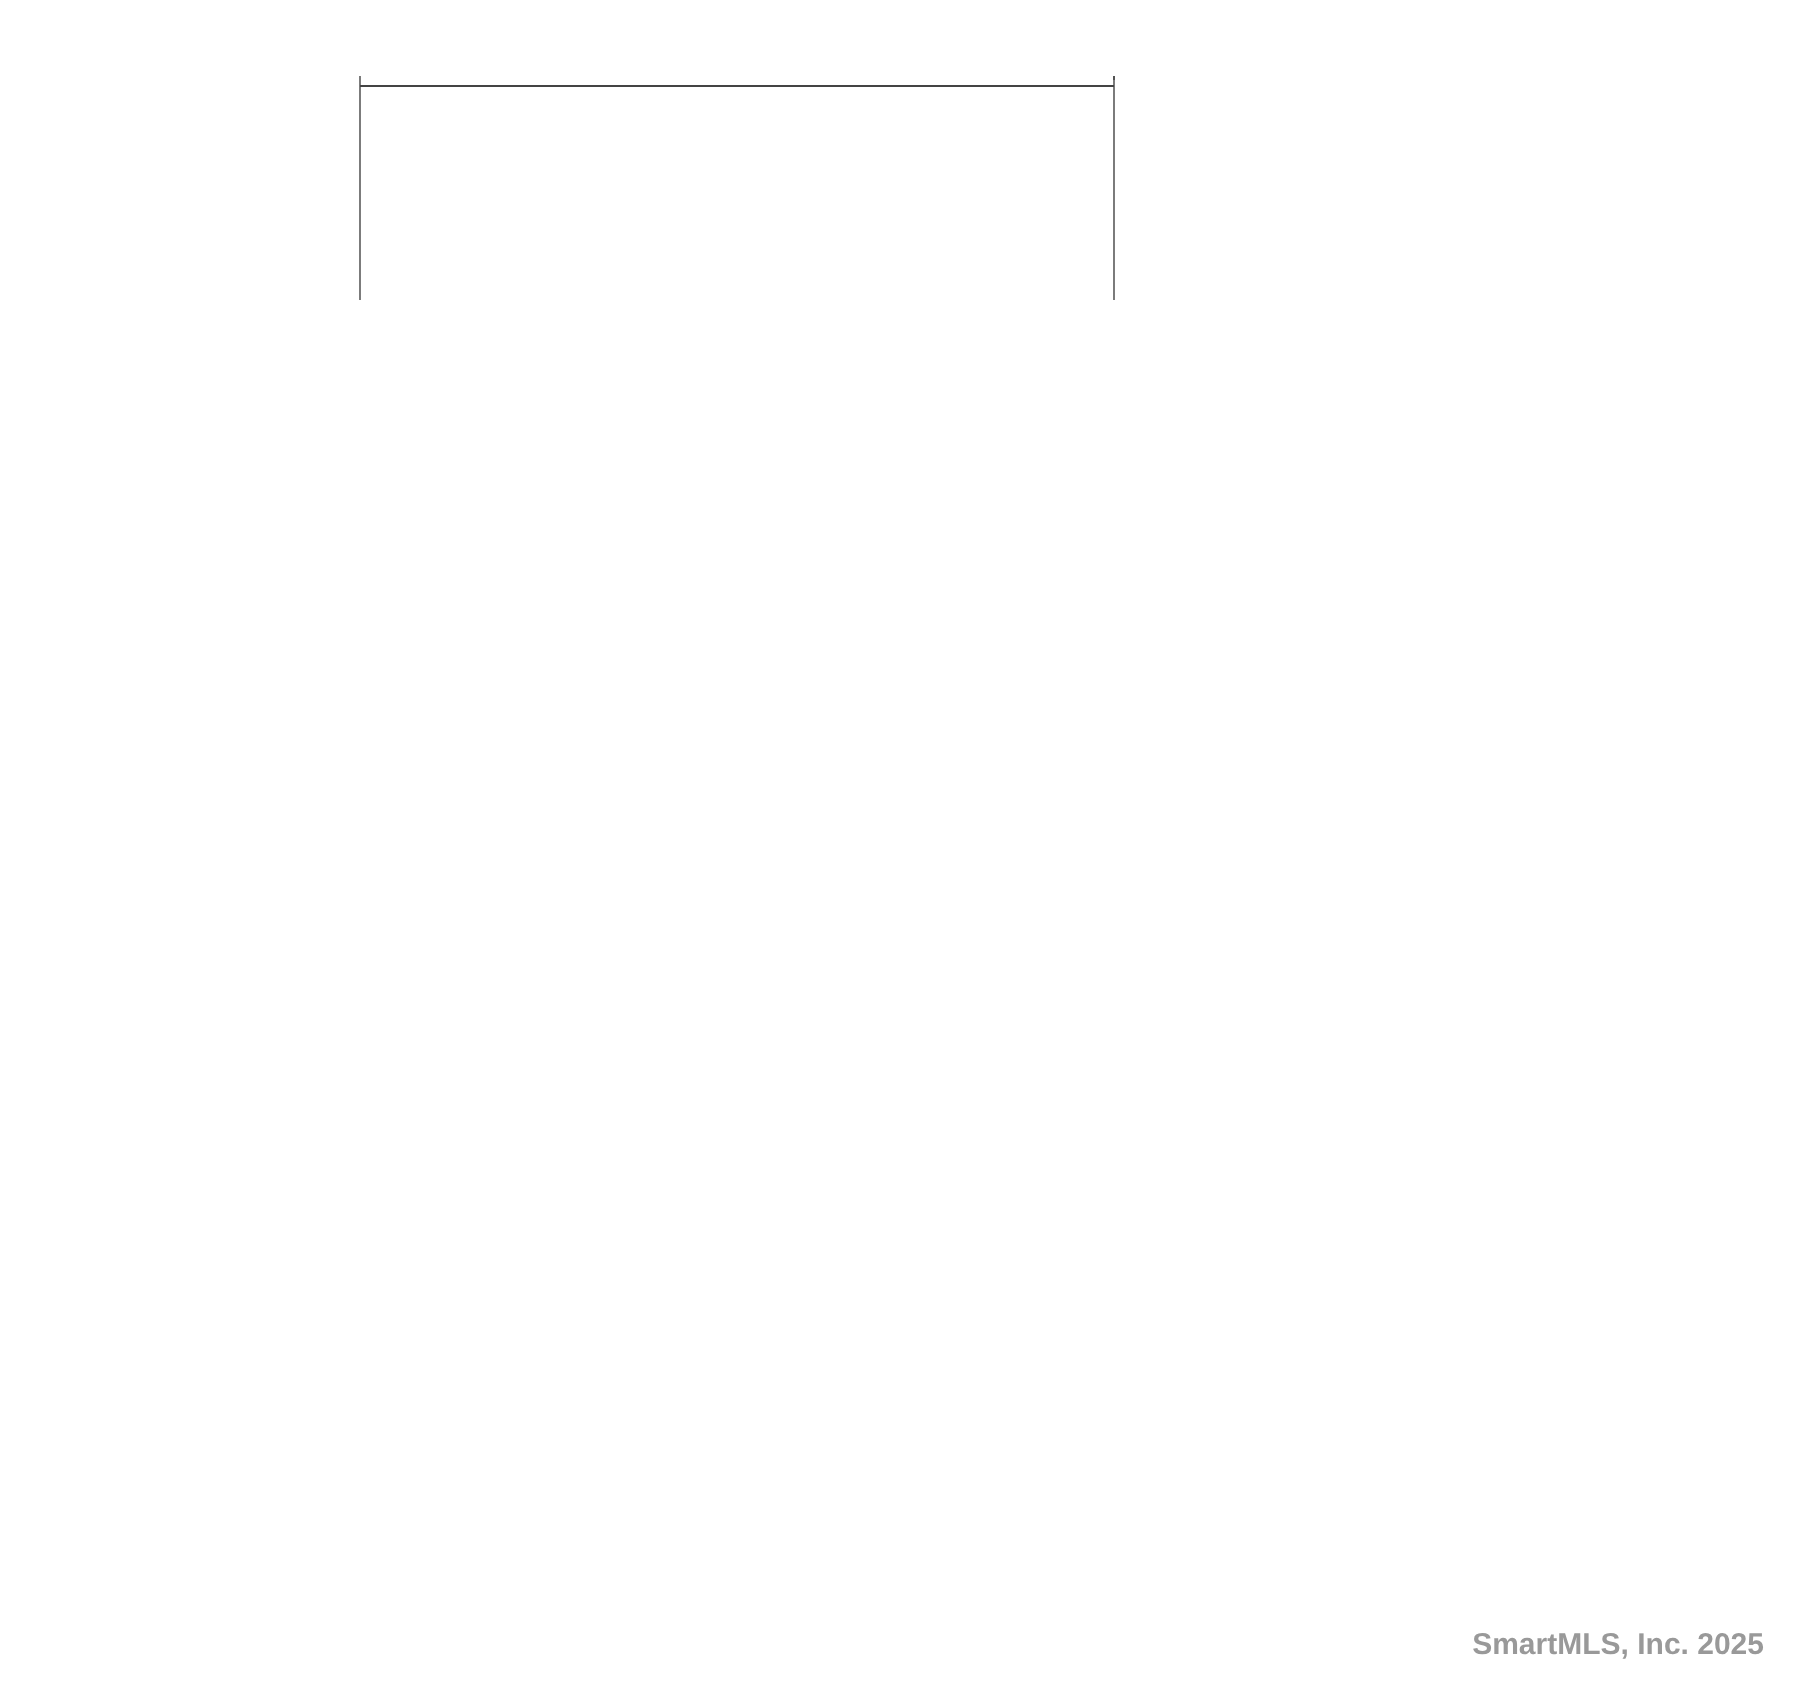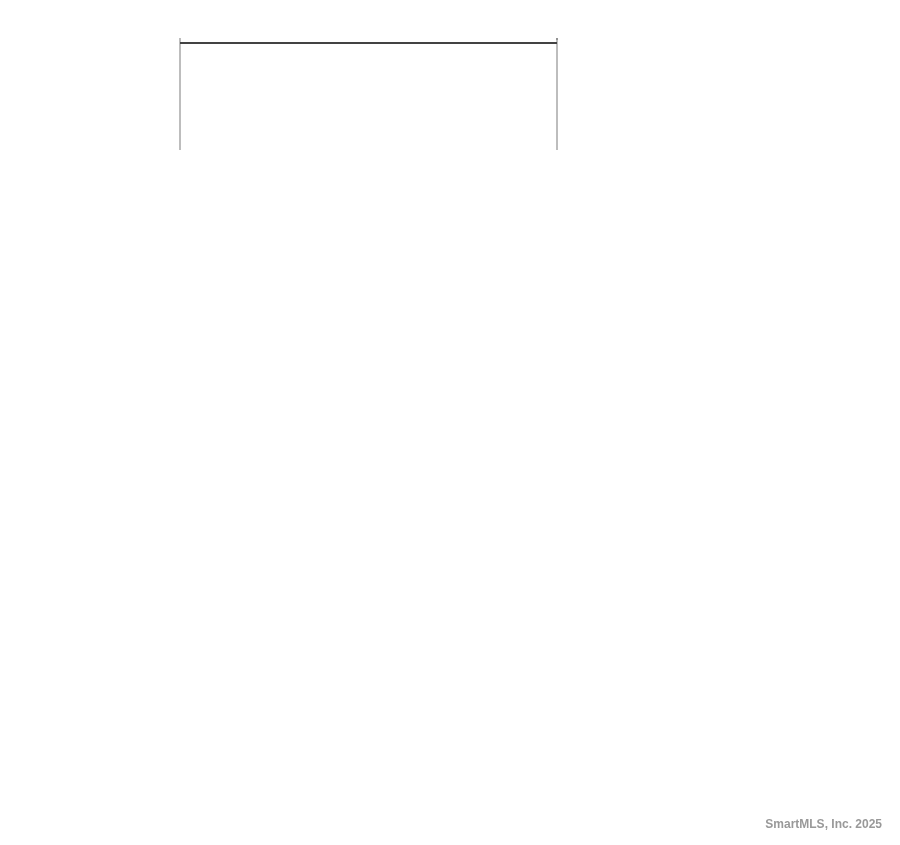--- a/index.html
+++ b/index.html
@@ -1,20 +1,20 @@
 <!DOCTYPE html>
 <html><head>
 <meta charset="utf-8">
 <style>
   html,body{margin:0;padding:0;background:#ffffff;}
   body{width:900px;height:845px;position:relative;overflow:hidden;font-family:"Liberation Sans","DejaVu Sans",sans-serif;}
   #plan{position:absolute;left:0;top:0;width:900px;height:845px;}
   .thin{stroke:#444;stroke-width:0.7;fill:none;}
   .dimline{stroke:#444;stroke-width:0.6;fill:none;}
-  .wm{position:absolute;right:18px;bottom:14px;font-size:12px;color:#999;font-weight:bold;}
+  .wm{position:absolute;right:18px;bottom:14px;font-size:15px;color:#999;font-weight:bold;}
 </style>
 </head>
 <body>
 
 <svg id="plan" viewBox="0 0 900 845" xmlns="http://www.w3.org/2000/svg">
 
   <g>
     <line class="thin" x1="180" y1="38" x2="180" y2="150"></line>
     <line class="thin" x1="557" y1="38" x2="557" y2="150"></line>
     <line class="thin" x1="557" y1="38" x2="557" y2="40"></line>

